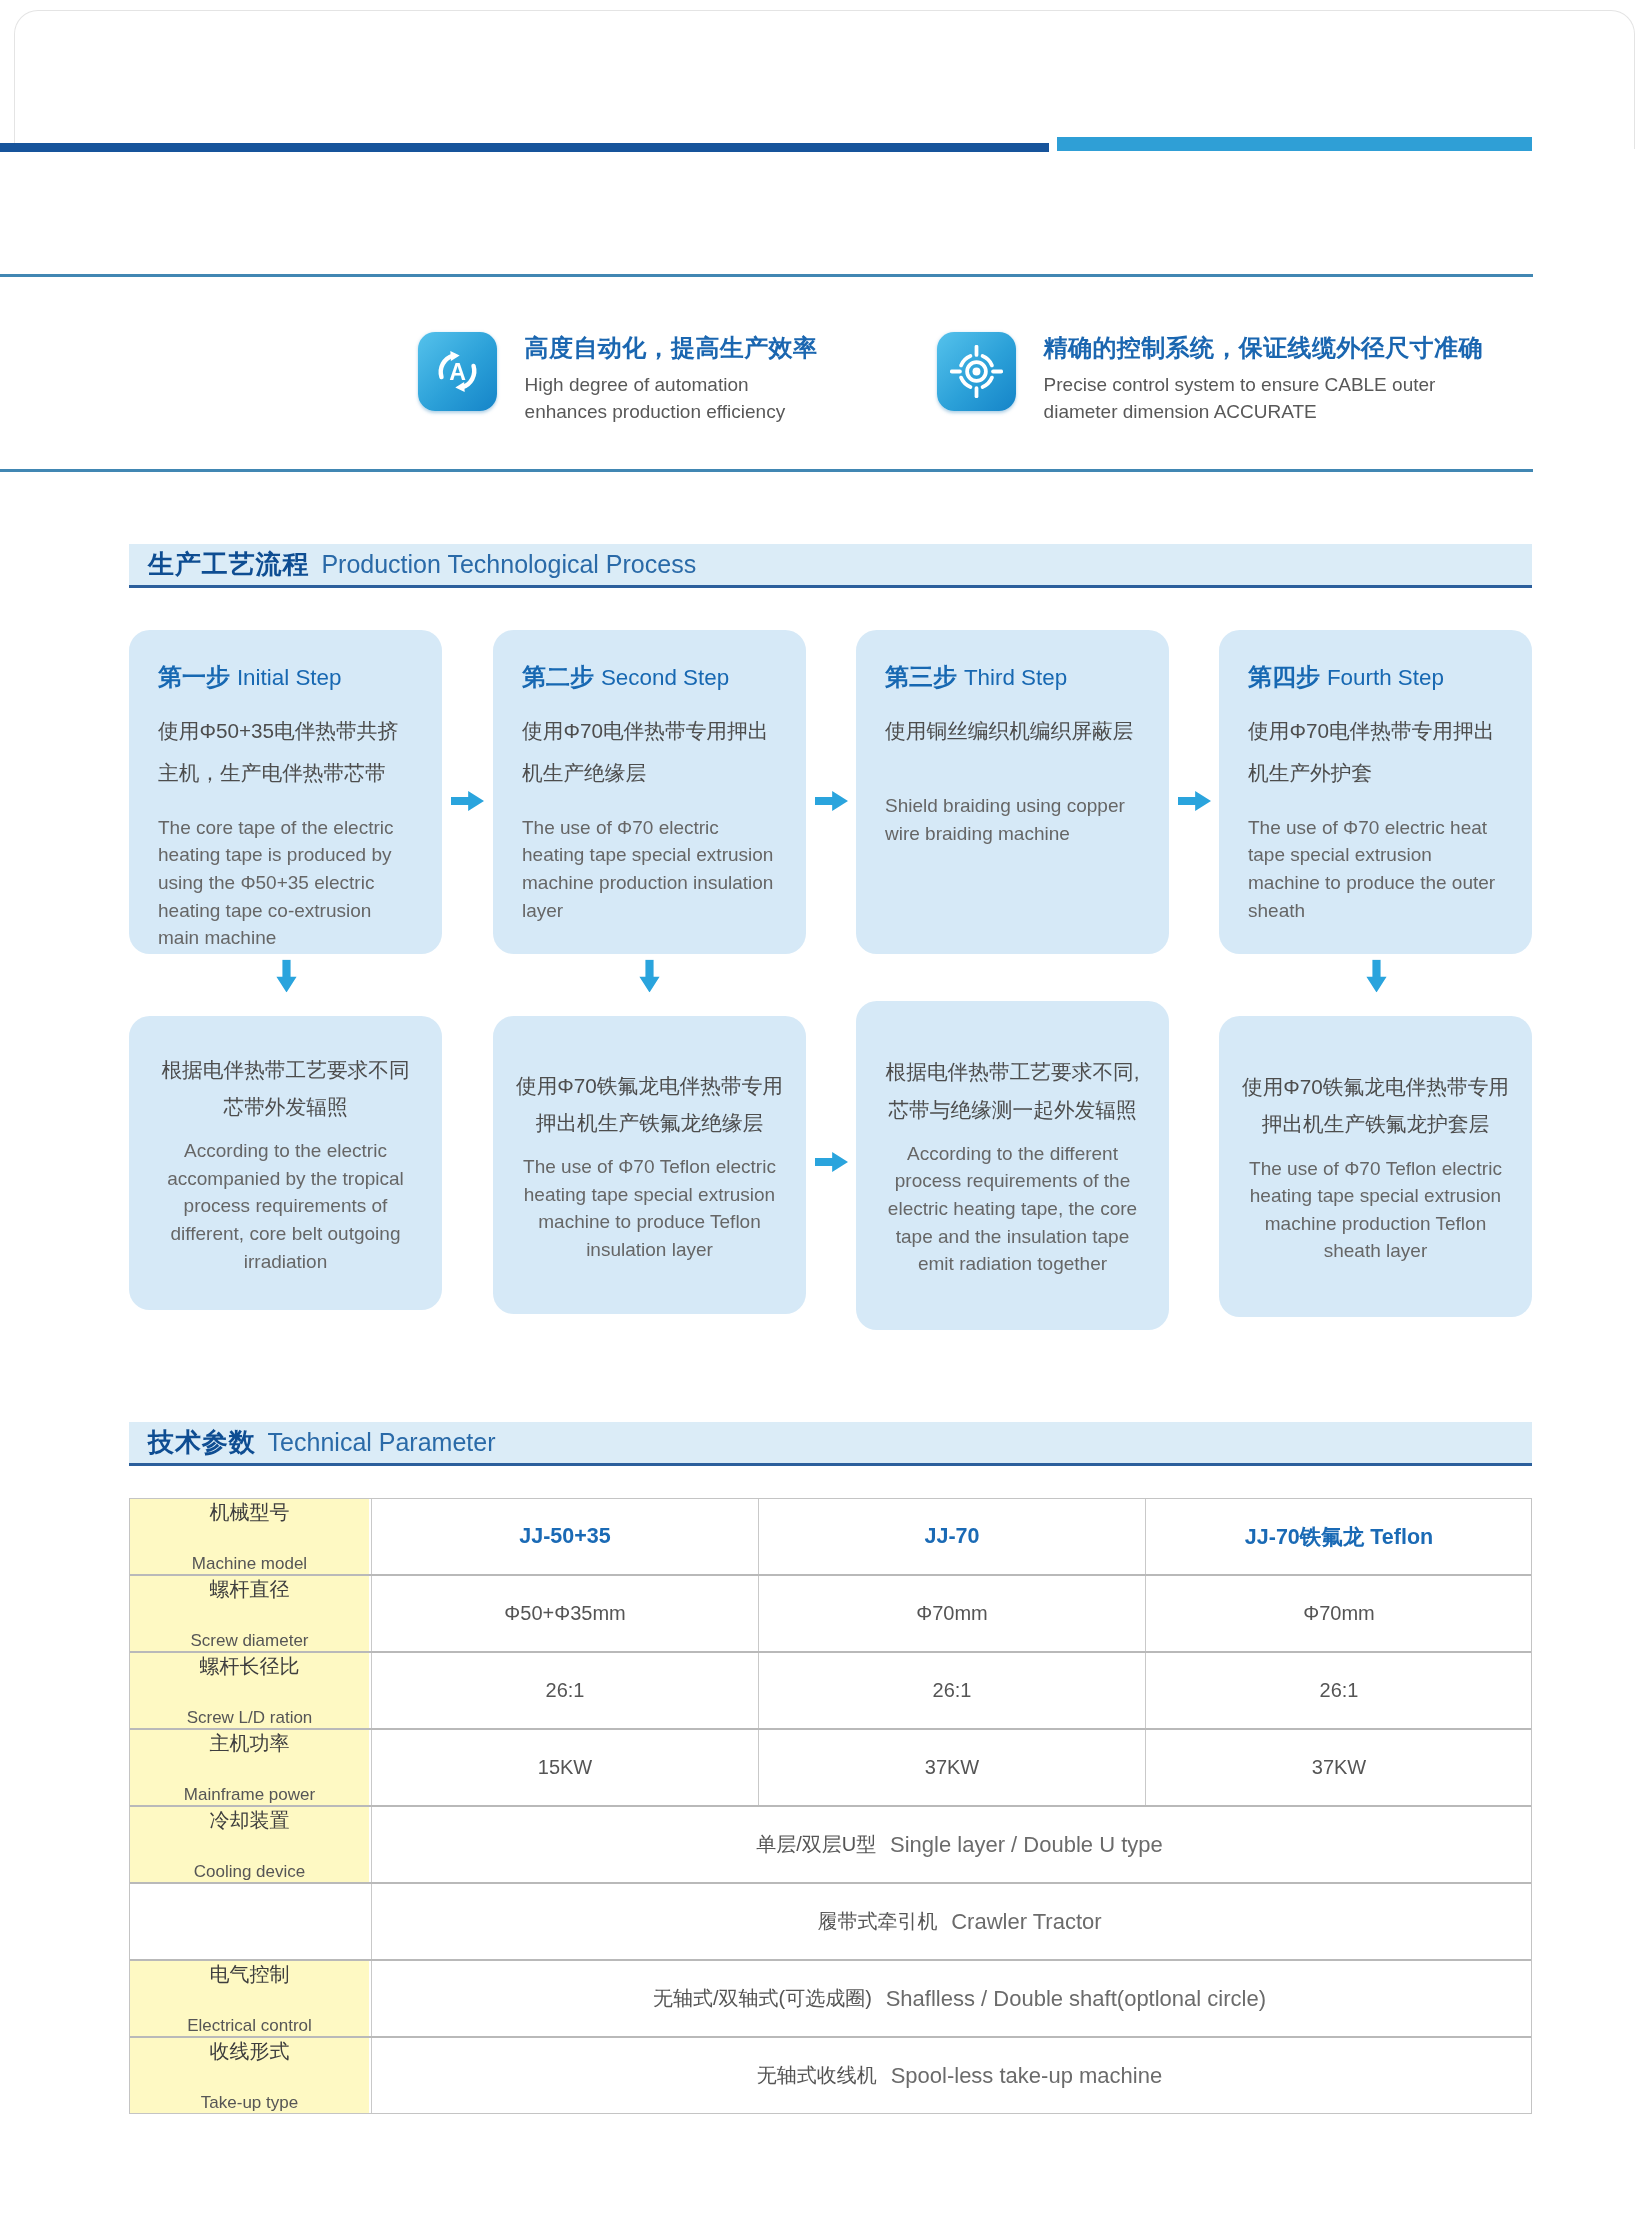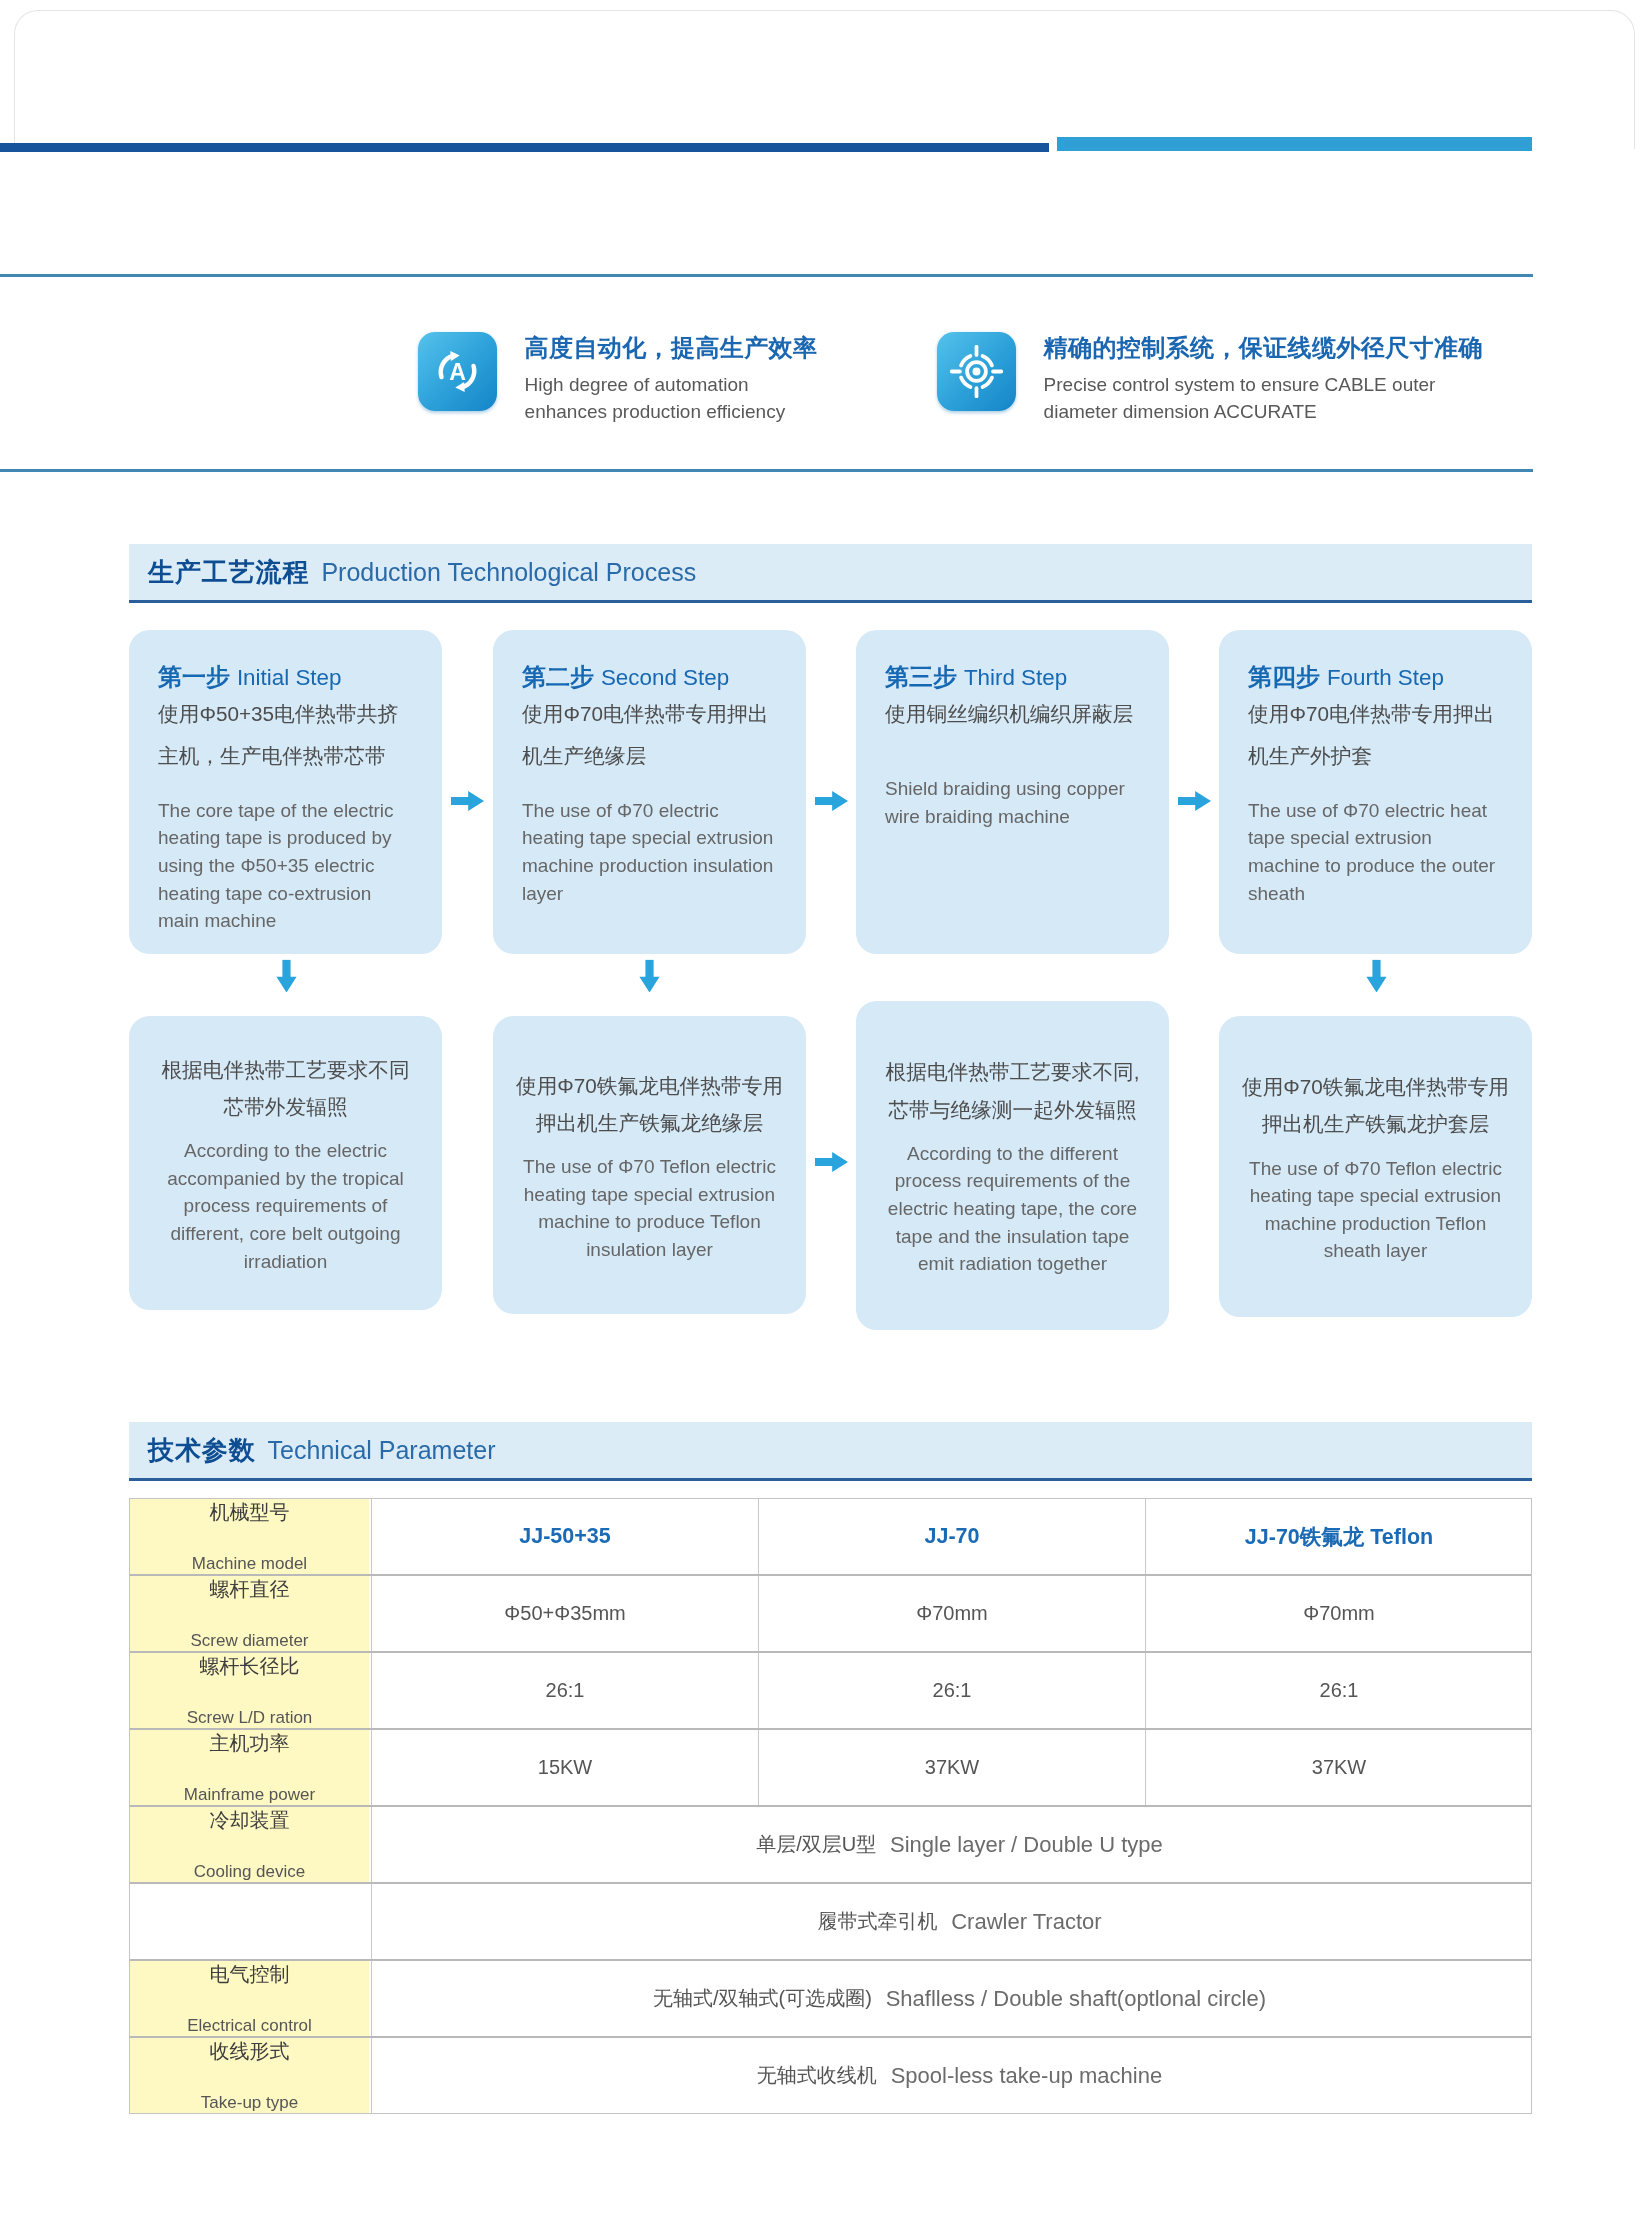--- a/index.html
+++ b/index.html
@@ -23,29 +23,29 @@
   .feature{display:flex;align-items:flex-start;}
   .feature-icon{width:79px;height:79px;border-radius:17px;flex:0 0 auto;
     background:linear-gradient(135deg,#55c2ec 0%,#2ba0d8 55%,#1584c8 100%);
     display:flex;align-items:center;justify-content:center;
     box-shadow:0 1.7px 3.4px rgba(30,120,180,.35);}
   .feature-text{margin-left:27.6px;}
   .feature-title{font-size:24px;font-weight:bold;color:#1a66b0;letter-spacing:0.4px;}
   .feature-desc{font-size:19px;color:#585858;line-height:1.42;margin-top:7.7px;}
 
   
-  .section-header{left:129px;width:1403px;height:59px;background:#dbecf7;
+  .section-header{left:129px;width:1403px;height:44px;background:#dbecf7;
     border-bottom:3.4px solid #2b5f9c;display:flex;align-items:center;padding-left:19px;box-sizing:border-box;}
   .sh-zh{font-size:26px;font-weight:bold;color:#0e4d92;letter-spacing:0.9px;}
   .sh-en{font-size:25px;color:#2а6aa8;color:#2a6aa8;margin-left:12px;}
 
   
   .step-box{width:313px;height:324px;background:#d6e9f7;border-radius:20.7px;
     box-sizing:border-box;padding:31px 27.6px 0 29px;}
-  .step-title{}
+  .step-title{margin-bottom:17px;}
   .st-zh{font-size:24px;font-weight:bold;color:#1768b2;}
   .st-en{font-size:22.4px;color:#1768b2;margin-left:6.9px;}
   .step-zh{font-size:20.7px;color:#4d4d4d;line-height:2.05;}
   .step-en{font-size:19px;color:#666666;line-height:1.45;margin-top:19px;}
 
   
   .flow-box{width:313px;background:#d6e9f7;border-radius:20.7px;box-sizing:border-box;
     padding:26px 20.7px;text-align:center;display:flex;flex-direction:column;justify-content:center;}
   .flow-zh{font-size:20.7px;color:#4d4d4d;line-height:1.8;}
   .flow-en{font-size:19px;color:#666666;line-height:1.45;margin-top:12px;}

